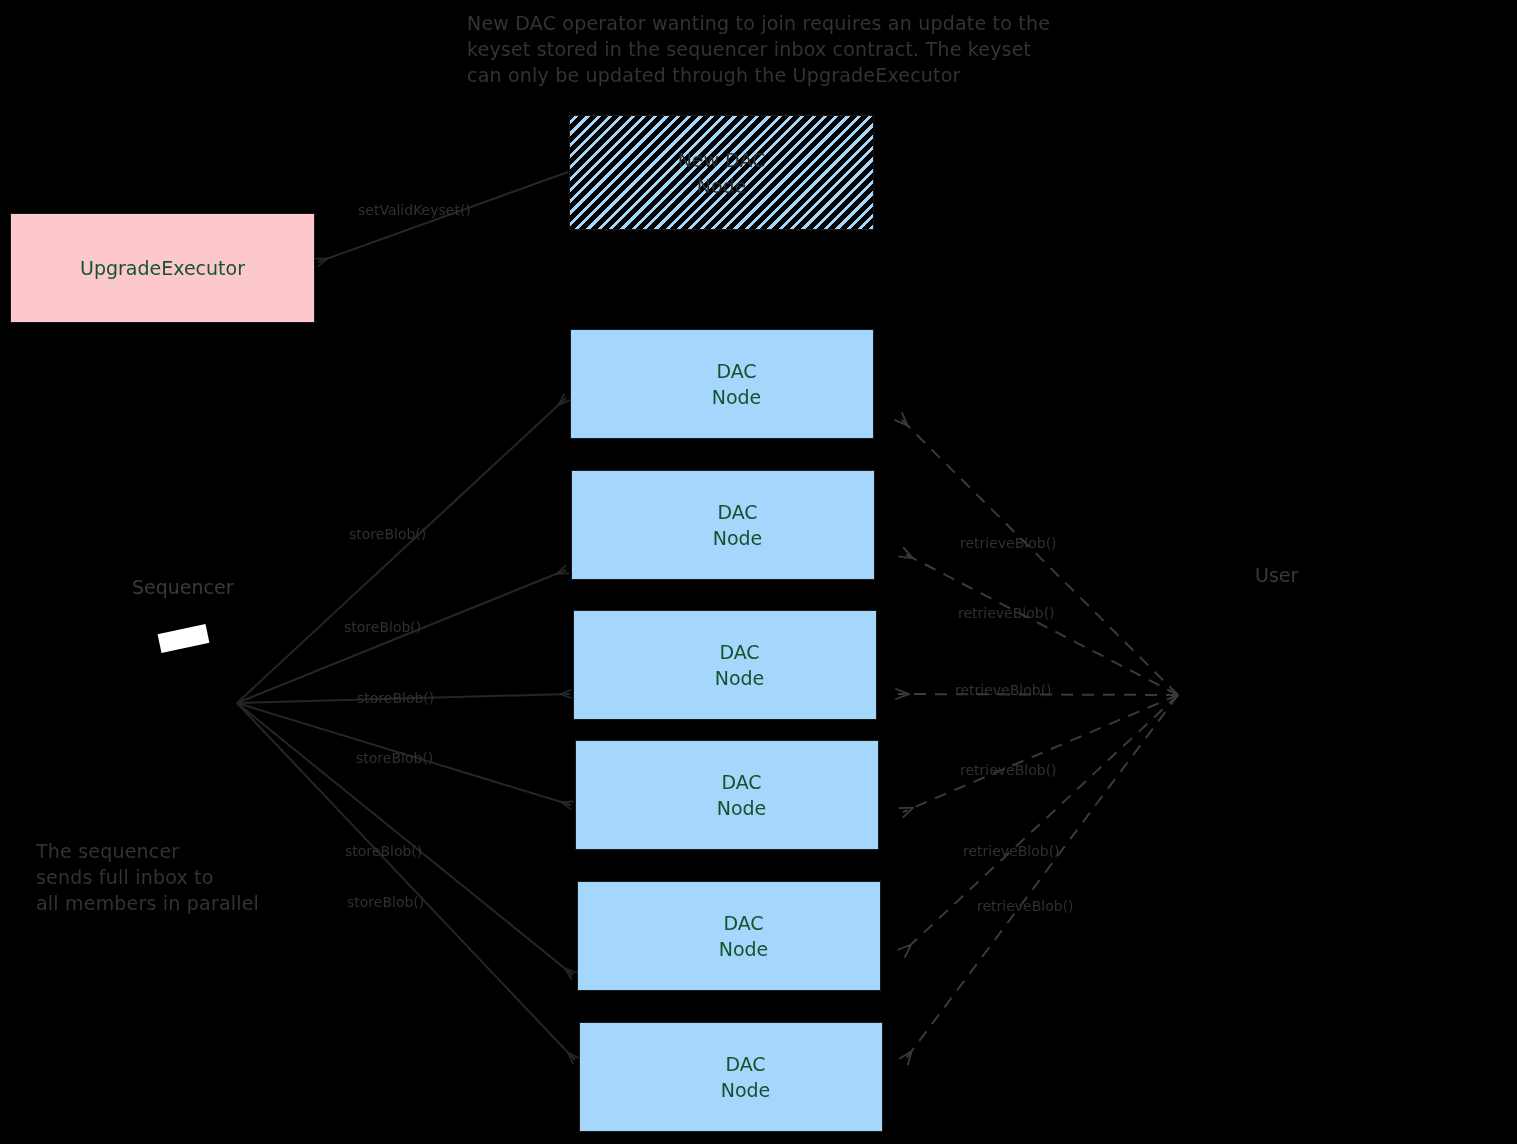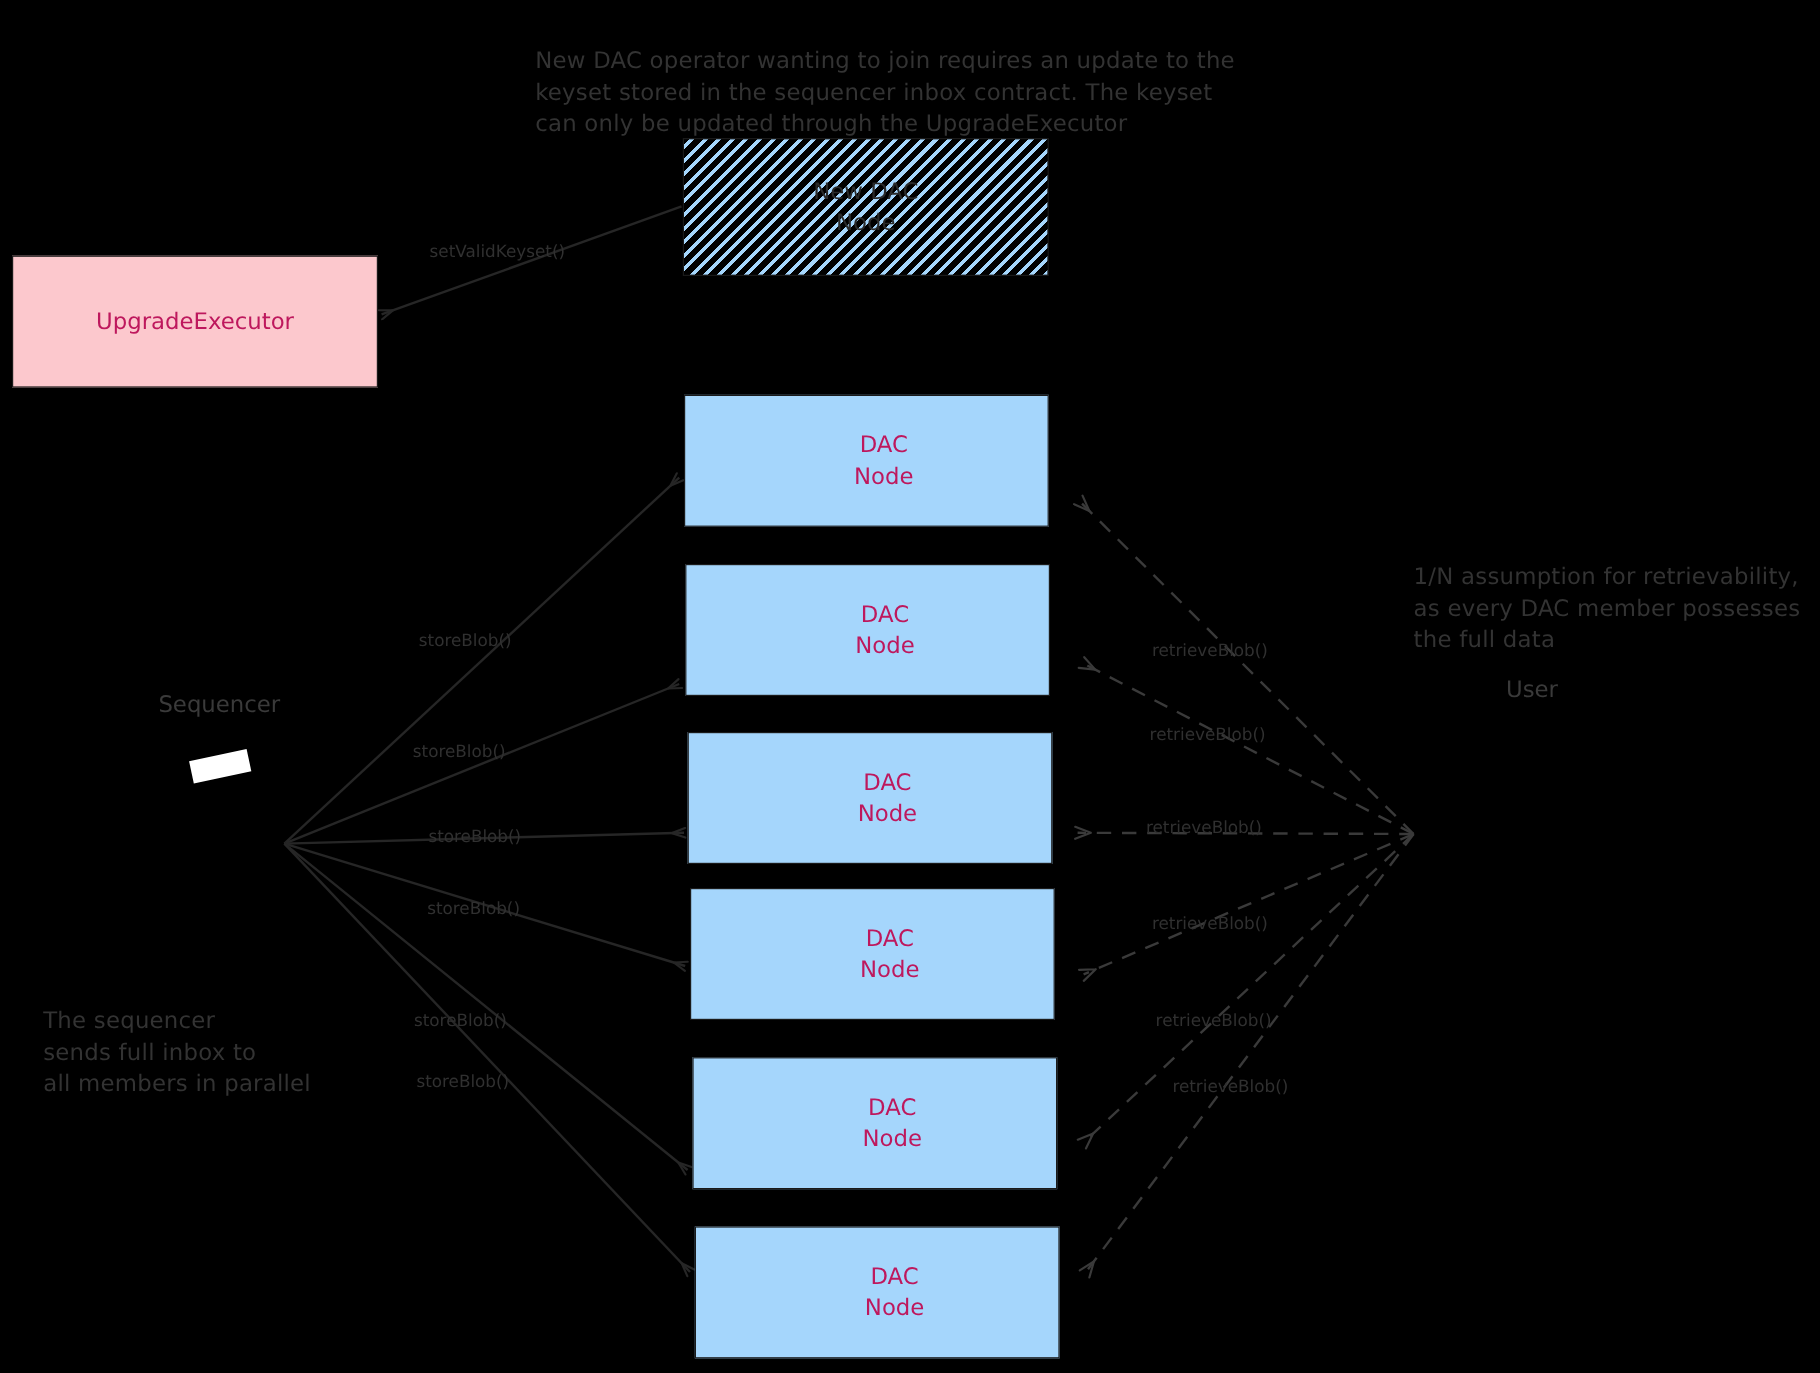--- a/index.html
+++ b/index.html
@@ -50,21 +50,21 @@
   .box {
     position: absolute;
     box-sizing: border-box;
     display: flex;
     align-items: center;
     justify-content: center;
     text-align: center;
     border: 1.5px solid #1a1a1a;
     font-size: 19px;
     line-height: 26px;
-    color: #be185d;
+    color: #14532d;
     white-space: pre-line;
     font-family: "DejaVu Sans", sans-serif;
   }
   .box-dac { background: #a5d6fc; padding-left: 29px; }
   .box-exec { background: #fcc8cd; }
   .box-hatch {
     background-color: #000000;
     background-image: repeating-linear-gradient(
       -45deg,
       #a5d6fc 0px, #a5d6fc 3px,
@@ -110,21 +110,21 @@
     <g>
       <path d="M1178,695 L900,418" fill="none" stroke="#3a3a3a" stroke-width="2" stroke-dasharray="12 9" marker-end="url(#ahd)"></path>
       <path d="M1178,695 L903,553" fill="none" stroke="#3a3a3a" stroke-width="2" stroke-dasharray="12 9" marker-end="url(#ahd)"></path>
       <path d="M1178,695 L898,694" fill="none" stroke="#3a3a3a" stroke-width="2" stroke-dasharray="12 9" marker-end="url(#ahd)"></path>
       <path d="M1178,695 L903,812" fill="none" stroke="#3a3a3a" stroke-width="2" stroke-dasharray="12 9" marker-end="url(#ahd)"></path>
       <path d="M1178,695 L903,952" fill="none" stroke="#3a3a3a" stroke-width="2" stroke-dasharray="12 9" marker-end="url(#ahd)"></path>
       <path d="M1178,695 L905,1060" fill="none" stroke="#3a3a3a" stroke-width="2" stroke-dasharray="12 9" marker-end="url(#ahd)"></path>
     </g>
   </svg>
 
-  <div class="note" style="left:446px; top:10px; width:640px;margin-top:28px;">New DAC operator wanting to join requires an update to the
+  <div class="note" style="left:467px; top:10px; width:640px;">New DAC operator wanting to join requires an update to the
 keyset stored in the sequencer inbox contract. The keyset
 can only be updated through the UpgradeExecutor</div>
 
   <div class="box box-hatch" style="left:569px; top:115px; width:305px; height:115px;">New DAC
 Node</div>
 
   <div class="box box-exec" style="left:10px; top:213px; width:305px; height:110px;">UpgradeExecutor</div>
 
   <div class="edge-label" style="left:358px; top:202px;">setValidKeyset()</div>
 
@@ -153,21 +153,18 @@
   <div class="edge-label" style="left:345px; top:843px;">storeBlob()</div>
   <div class="edge-label" style="left:347px; top:894px;">storeBlob()</div>
 
   <div class="edge-label" style="left:960px; top:535px;">retrieveBlob()</div>
   <div class="edge-label" style="left:958px; top:605px;">retrieveBlob()</div>
   <div class="edge-label" style="left:955px; top:682px;">retrieveBlob()</div>
   <div class="edge-label" style="left:960px; top:762px;">retrieveBlob()</div>
   <div class="edge-label" style="left:963px; top:843px;">retrieveBlob()</div>
   <div class="edge-label" style="left:977px; top:898px;">retrieveBlob()</div>
 
-  <div class="note" style="left:1178px; top:468px; width:330px;">1/N assumption for retrievability,
-as every DAC member possesses
-the full data</div>
 
   <div class="note" style="left:36px; top:838px; width:260px;">The sequencer
 sends full inbox to
 all members in parallel</div>
 
 </div>
 
 </body></html>

